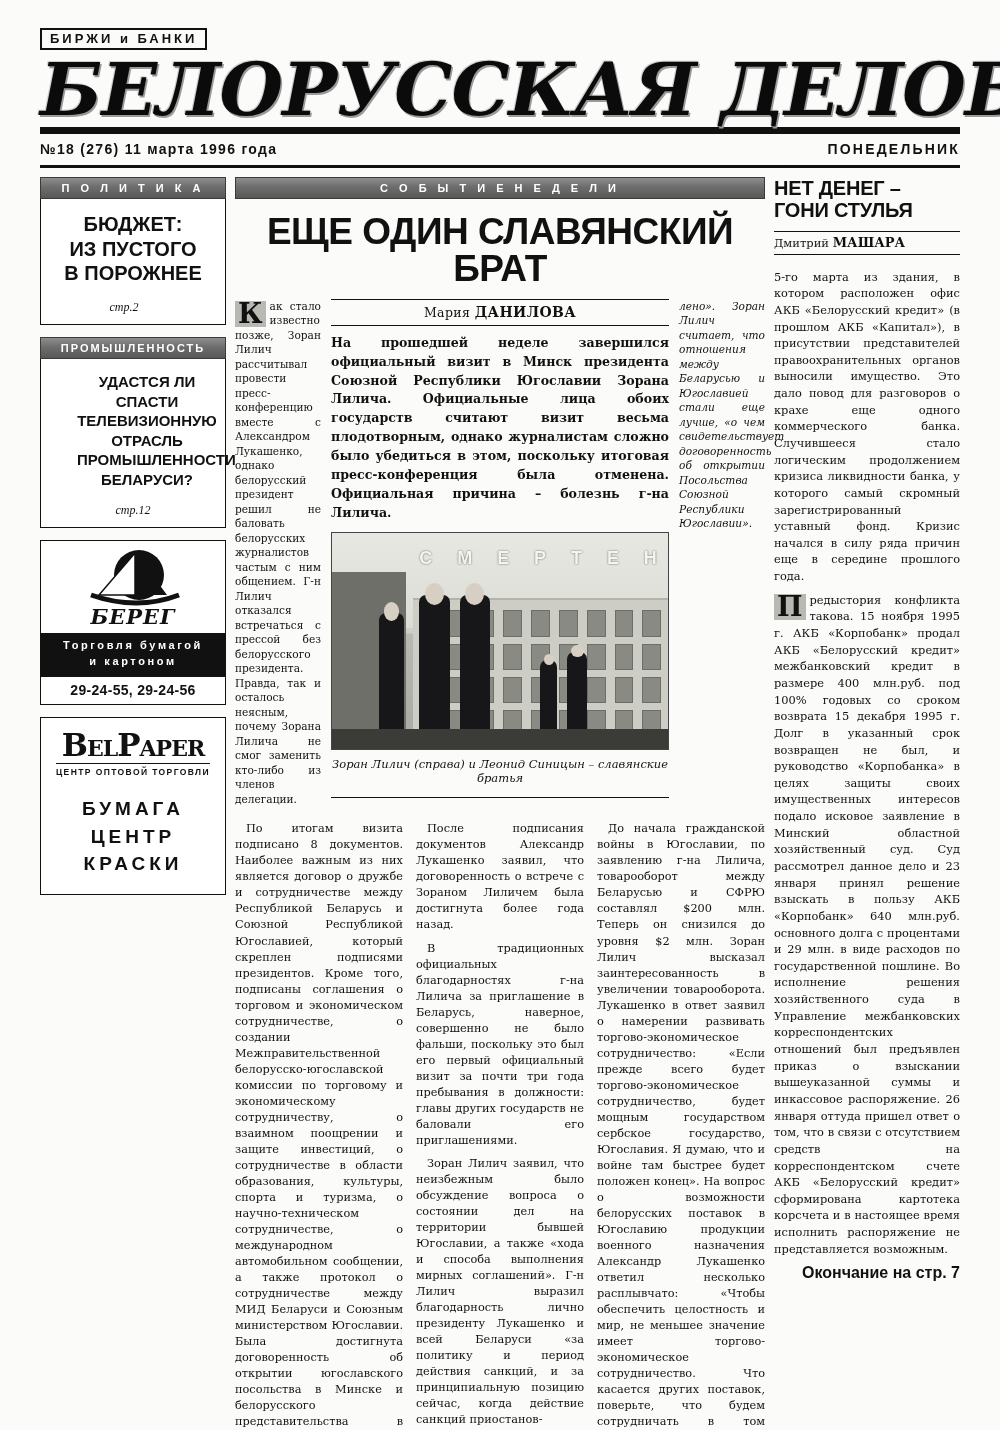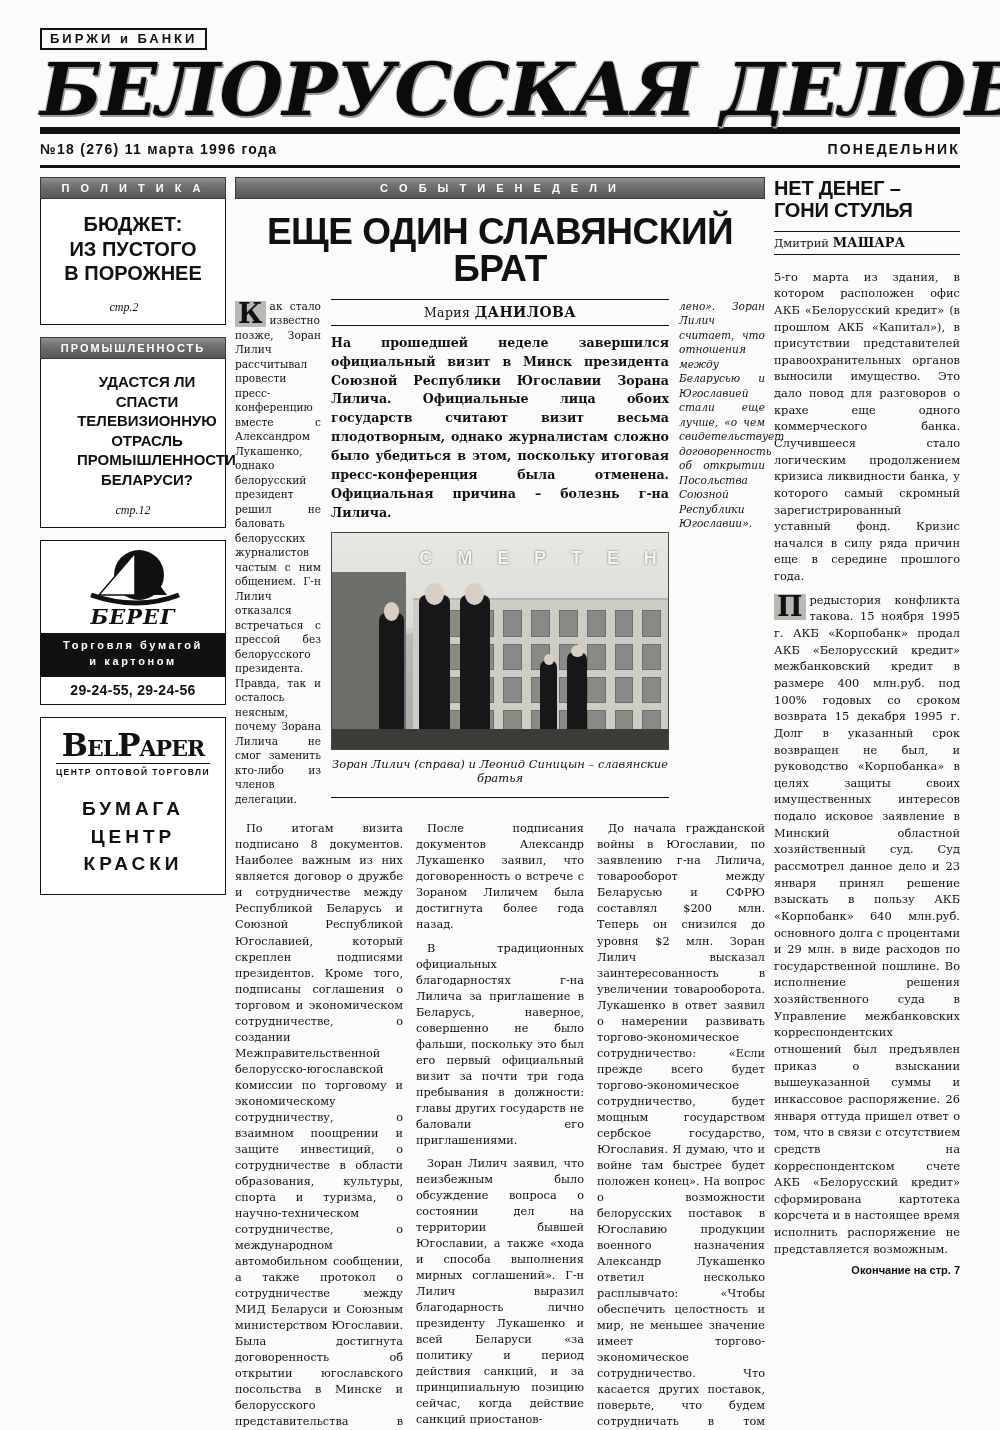--- a/index.html
+++ b/index.html
@@ -191,21 +191,21 @@
   .right-byline {
     border-top:1px solid #111; border-bottom:1px solid #111;
     font-family:"DejaVu Serif", serif; font-size:11.5px;
     padding:3px 0 4px 0; margin-bottom:14px;
   }
   .right-byline b { font-size:13px; }
   .right-txt { font-family:"DejaVu Serif", serif; font-size:11.4px; line-height:1.46; text-align:justify; }
   .right-txt p { margin:0 0 7px 0; text-indent:10px; }
   .cont {
     text-align:right; font-family:"Liberation Sans", sans-serif;
-    font-weight:bold; font-size:11px; 
+    font-weight:bold; font-size:16px; 
   }
   svg { display:block; }
 </style>
 </head>
 <body>
 
 <div class="page">
 
   <div>
     <div class="kicker-box">БИРЖИ и БАНКИ</div>

